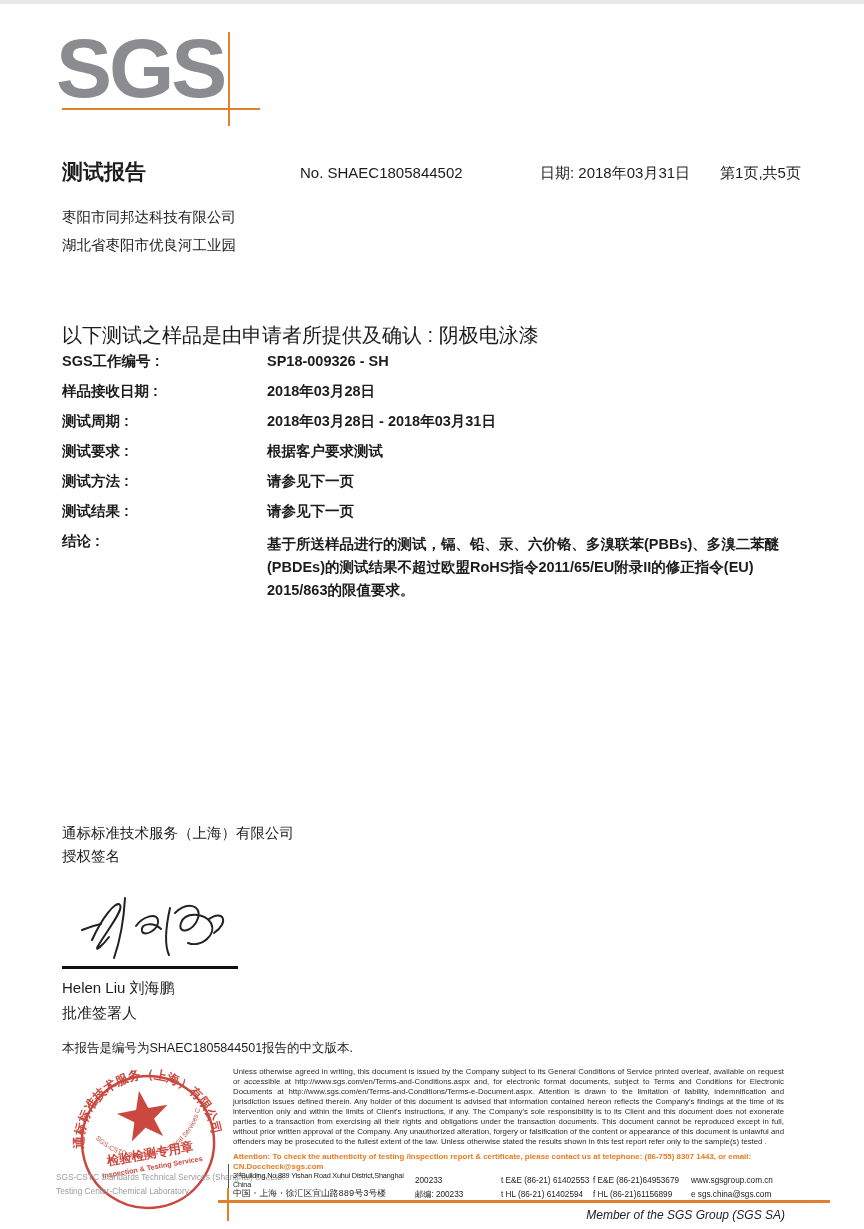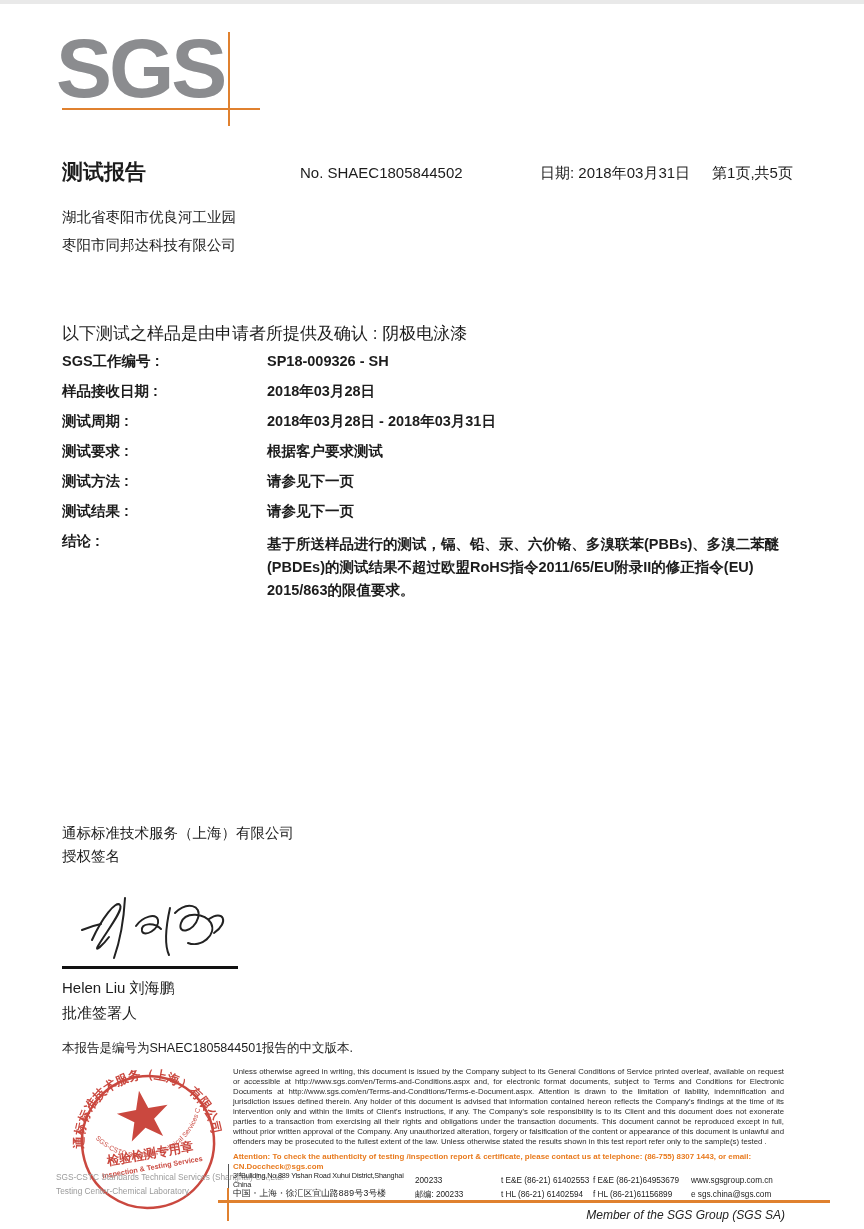--- a/index.html
+++ b/index.html
@@ -6,25 +6,25 @@
   #page{position:relative;width:864px;height:1227px;background:#ffffff;margin:4px auto;
         font-family:"Liberation Sans", sans-serif;color:#1c1c1c;overflow:hidden;}
   .abs{position:absolute;}
   
   #logo-text{left:56px;top:22px;font-size:84px;font-weight:bold;color:#8b8c8f;
              letter-spacing:-3px;line-height:1;}
   .accent-line{background:#e0812f;}
   
   #report-title{left:62px;top:154px;font-size:21px;font-weight:bold;}
   #report-no{left:300px;top:160px;font-size:15px;}
-  #header-right{left:540px;top:160px;font-size:15px;display:flex;gap:22px;white-space:nowrap;align-items:center;}
+  #header-right{left:540px;top:160px;font-size:15px;display:flex;gap:30px;white-space:nowrap;align-items:center;}
   
   #applicant{left:62px;top:199px;font-size:14.5px;line-height:28px;}
   
-  #sample-intro{left:62px;top:318px;font-size:17px;}
+  #sample-intro{left:62px;top:318px;font-size:20px;}
   #info-rows{left:62px;top:349px;width:753px;font-size:14.5px;}
   .info-row{display:flex;margin-bottom:13px;line-height:17px;font-weight:bold;}
   .info-label{width:205px;flex:0 0 205px;}
   .info-value{flex:1;}
   .info-row.conclusion .info-value{line-height:23px;}
   
   #sig-company{left:62px;top:818px;font-size:14.5px;line-height:23px;}
   #signature-svg{left:62px;top:878px;}
   #sig-line{left:62px;top:962px;width:176px;height:3px;background:#111;}
   #signer{left:62px;top:971px;font-size:15px;line-height:25px;}
@@ -60,22 +60,22 @@
   <div class="abs accent-line" style="left:228px;top:28px;width:2px;height:94px;"></div>
 
   <div class="abs" id="report-title">测试报告</div>
   <div class="abs" id="report-no">No. SHAEC1805844502</div>
   <div class="abs" id="header-right">
     <span>日期: 2018年03月31日</span>
     <span>第1页,共5页</span>
   </div>
 
   <div class="abs" id="applicant">
+    <div>枣阳市同邦达科技有限公司</div>
     <div>湖北省枣阳市优良河工业园</div>
-    <div>枣阳市同邦达科技有限公司</div>
   </div>
 
   <div class="abs" id="sample-intro">以下测试之样品是由申请者所提供及确认 : 阴极电泳漆</div>
 
   <div class="abs" id="info-rows">
     <div class="info-row">
       <div class="info-label">SGS工作编号 :</div>
       <div class="info-value">SP18-009326 - SH</div>
     </div>
     <div class="info-row">

